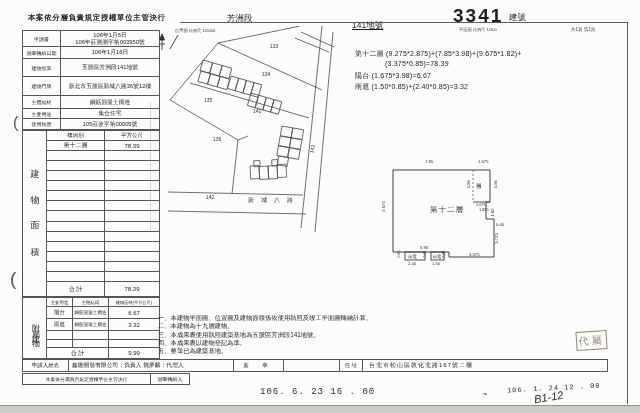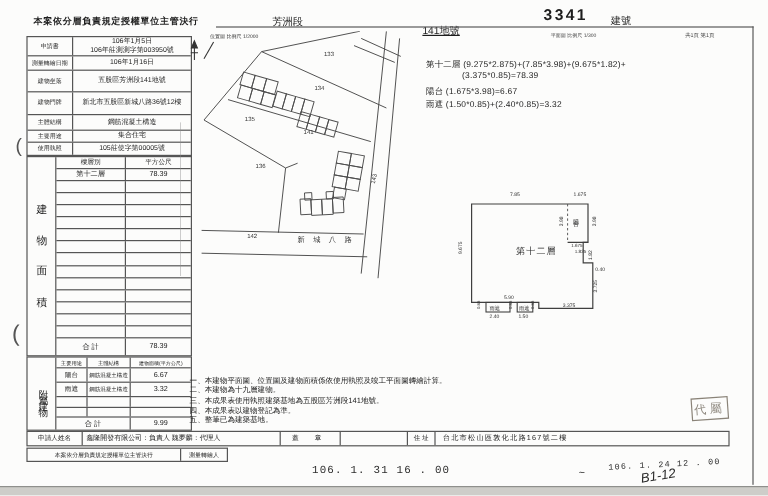--- a/index.html
+++ b/index.html
@@ -50,21 +50,21 @@
   .mmark { position:absolute; color:#555; font-size:16px; }
 </style>
 </head>
 <body>
 
 <div id="canvas">
 
   <div class="abs" style="left:28px; top:13px; font-size:7.5px; font-weight:bold; letter-spacing:0.6px;">本案依分層負責規定授權單位主管決行</div>
   <div class="abs" style="left:227px; top:13px; font-size:8.5px;">芳洲段</div>
   <div class="abs" style="left:352px; top:20px; font-size:8.5px;text-decoration:underline;">141地號</div>
-  <div class="abs" style="left:453px; top:5px; font-size:13px; font-weight:bold; letter-spacing:2px;">3341</div>
+  <div class="abs" style="left:453px; top:5px; font-size:19px; font-weight:bold; letter-spacing:2px;">3341</div>
   <div class="abs" style="left:509px; top:12px; font-size:8.5px;">建號</div>
   <div class="abs" style="left:459px; top:27px; font-size:4.2px; color:#444;">平面圖 比例尺 1/300</div>
   <div class="abs" style="left:571px; top:27px; font-size:4.5px; color:#444;">共1頁 第1頁</div>
 
   <div class="hline" style="left:180px; top:22px; width:448px;"></div>
   <div class="vline" style="left:627px; top:22px; height:382px;"></div>
 
   <div class="itable">
     <div class="irow" style="height:16px;">
       <div class="ilabel">申請書</div>
@@ -215,21 +215,21 @@
     <div class="bc" style="width:55px;"></div>
     <div class="bc" style="width:24px; border-left:1px solid #555; border-right:1px solid #555;">住 址</div>
     <div class="bc" style="flex:1; justify-content:flex-start; padding-left:6px; font-size:6px; letter-spacing:1px;">台北市松山區敦化北路167號二樓</div>
   </div>
 
   <div class="brow" style="left:22px; top:373px; width:168px; height:12px;">
     <div class="bc" style="width:128px; border-right:1px solid #555; font-size:4.8px;">本案依分層負責規定授權單位主管決行</div>
     <div class="bc" style="flex:1; font-size:5px;">測量轉繪人</div>
   </div>
 
-  <div class="stamp" style="left:260px; top:387px;">106. 1. 31 16 . 00</div>
+  <div class="stamp" style="left:260px; top:387px;">106. 6. 23 16 . 00</div>
   <div class="stamp" style="left:482px; top:390px;">~</div>
   <div class="stamp" style="left:507px; top:384px; font-size:7px; transform:rotate(-3deg);">106. 1. 24  12 . 00</div>
   <div class="handw" style="left:534px; top:391px;">B1-12</div>
 
   <div class="map">
     <svg width="185" height="206" viewBox="0 0 185 206">
       <g stroke="#4a4a4a" stroke-width="0.8" fill="none">
         <path d="M68,17 L150,0"></path>
         <path d="M145,12 L179,26 M151,6 L184,21"></path>
         <path d="M68,17 L172,64"></path>

